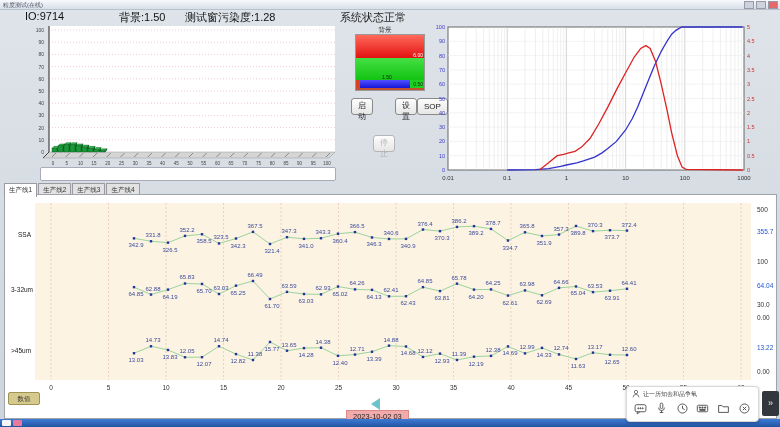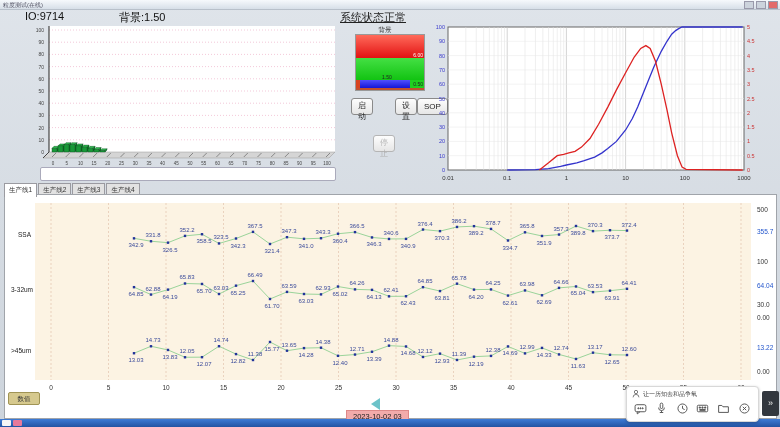--- a/index.html
+++ b/index.html
@@ -7,21 +7,21 @@
        font-family:"Liberation Sans",sans-serif;overflow:hidden;}
   
   #titlebar{position:absolute;left:0;top:0;width:780px;height:9px;
     background:linear-gradient(#f6f9fc,#d7dfe8);border-bottom:1px solid #b8c0ca;}
   #titlebar .title-text{position:absolute;left:3px;top:1px;font-size:6px;color:#556;}
   .winbtns{position:absolute;right:2px;top:1px;display:flex;gap:2px;}
   .wb{width:8px;height:6px;border:0.5px solid #99a;background:#ccd3dc;display:inline-block;}
   .wb-close{background:#e26a6a;}
   
   .hlabel{position:absolute;top:10px;font-size:11px;color:#111;}
-  #h-io{left:25px;} #h-bg{left:105px;margin-left:14px;} #h-cont{left:185px;} #h-status{left:340px;color:#222;text-decoration:underline;}
+  #h-io{left:25px;} #h-bg{left:105px;margin-left:14px;} #h-cont{left:185px;} #h-status{left:340px;color:#222;}
   .redline{position:absolute;height:2px;background:#d83030;top:26px;}
   #rl1{left:103px;width:66px;} #rl2{left:185px;width:112px;}
   
   #hist3d{position:absolute;left:5px;top:24px;}
   #histbar{position:absolute;left:40px;top:167px;width:294px;height:12px;background:#fff;
     border:1px solid #aab;border-radius:2px;}
   #dist{position:absolute;left:428px;top:22px;}
   
   #grad-title{position:absolute;left:345px;top:26px;width:80px;text-align:center;font-size:6.5px;color:#333;}
   #gauge{position:absolute;left:355px;top:34px;width:68px;height:55px;border:1px solid #999;}
@@ -81,20 +81,21 @@
     <span class="title-text">粒度测试(在线)</span>
     <span class="winbtns">
       <span class="wb"></span>
       <span class="wb"></span>
       <span class="wb wb-close"></span>
     </span>
   </div>
 
   <span class="hlabel" id="h-io">IO:9714</span>
   <span class="hlabel" id="h-bg">背景:1.50</span>
+  <span class="hlabel" id="h-cont">测试窗污染度:1.28</span>
   <span class="hlabel" id="h-status">系统状态正常</span>
   <div class="redline" id="rl1"></div>
   <div class="redline" id="rl2"></div>
 
   <svg id="hist3d" width="335" height="158">
       <rect x="44" y="2" width="286" height="126" fill="#ffffff"></rect>
       <line x1="44" y1="115.8" x2="330" y2="115.8" stroke="#eba4c0" stroke-width="0.6" stroke-dasharray="1,2"></line>
       <line x1="44" y1="103.6" x2="330" y2="103.6" stroke="#eba4c0" stroke-width="0.6" stroke-dasharray="1,2"></line>
       <line x1="44" y1="91.4" x2="330" y2="91.4" stroke="#eba4c0" stroke-width="0.6" stroke-dasharray="1,2"></line>
       <line x1="44" y1="79.19999999999999" x2="330" y2="79.19999999999999" stroke="#eba4c0" stroke-width="0.6" stroke-dasharray="1,2"></line>

